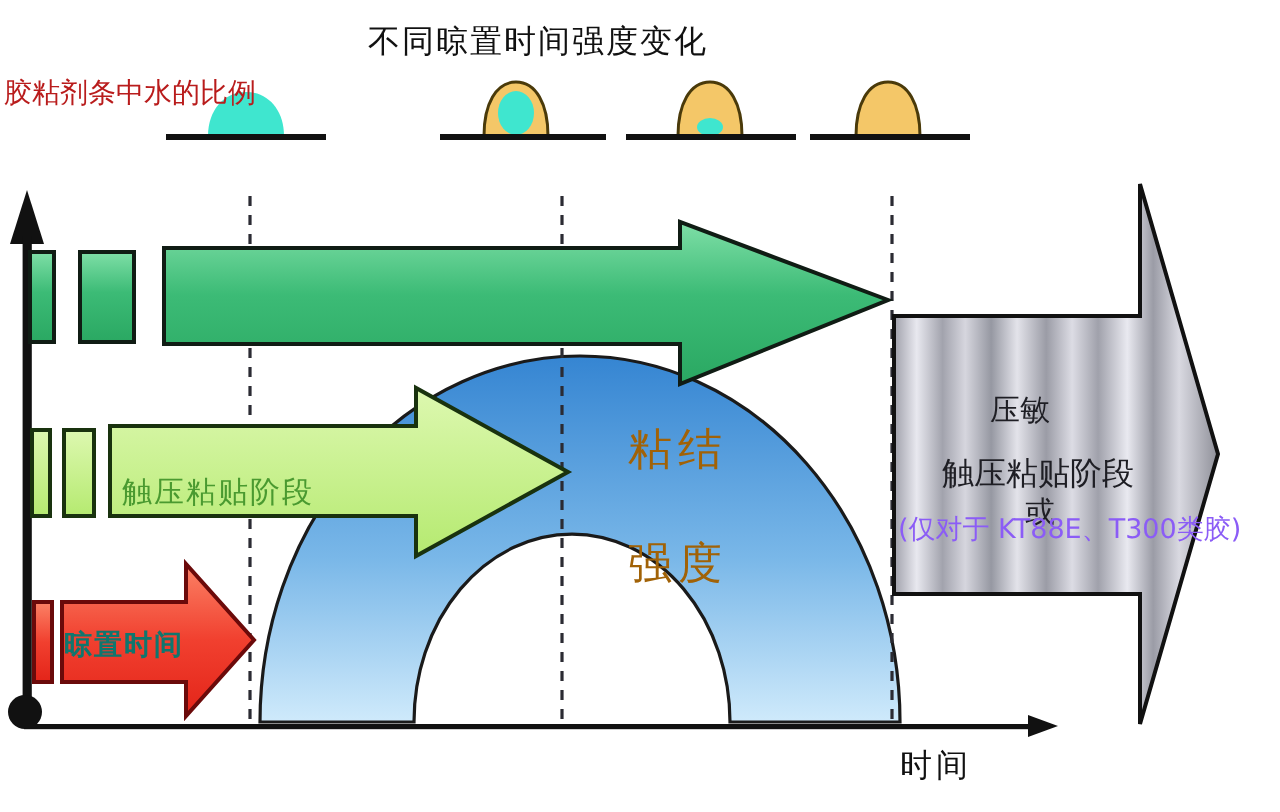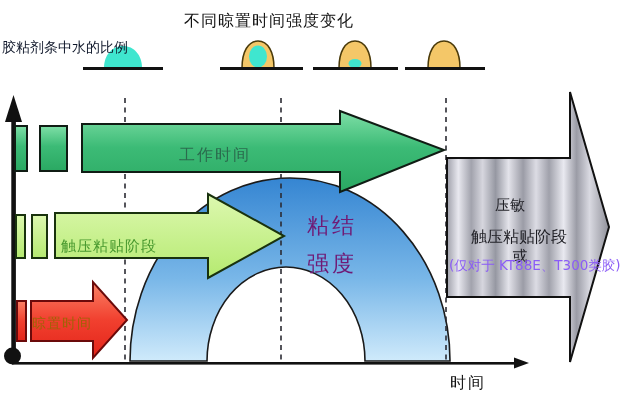--- a/index.html
+++ b/index.html
@@ -2,29 +2,29 @@
 <html><head>
 <meta charset="utf-8">
 <style>
   html,body{margin:0;padding:0;background:#fff;}
   .stage{
     position:relative;width:640px;height:406px;background:#fff;overflow:hidden;
     font-family:"DejaVu Sans","Liberation Sans",sans-serif;
   }
   .stage svg{position:absolute;left:0;top:0;}
   .lbl{position:absolute;white-space:nowrap;line-height:1.15;}
-  .top-label{left:2px;top:39px;font-size:14px;color:#0f172a;}
+  .top-label{left:2px;top:39px;font-size:14px;color:#b91c1c;}
   .title{left:184px;top:12px;font-size:16px;color:#111;letter-spacing:1px;}
   .work-label{left:90px;top:146px;width:250px;text-align:center;
     font-size:16px;letter-spacing:2px;color:#2b6b4e;}
   .best-label{left:61px;top:238px;font-size:15px;letter-spacing:1px;color:#4a9a30;}
-  .open-label{left:32px;top:315px;font-size:14px;letter-spacing:1px;color:#a16207;}
-  .arch-label{left:300px;top:213px;width:64px;text-align:center;
-    font-size:22px;letter-spacing:3px;color:#701a75;}
-  .arch-label .l2{margin-top:13px;letter-spacing:3px;}
+  .open-label{left:32px;top:315px;font-size:14px;letter-spacing:1px;color:#0f766e;font-weight:bold;}
+  .arch-label{left:300px;top:213px;width:64px;text-align:right;
+    font-size:22px;letter-spacing:3px;color:#a16207;}
+  .arch-label .l2{margin-top:32px;letter-spacing:3px;}
   .gray-l1{left:447px;top:197px;width:126px;text-align:center;font-size:15px;color:#1e1e24;}
   .gray-l2{left:447px;top:228px;width:144px;text-align:center;font-size:16px;color:#1e1e24;}
   .gray-l3{left:447px;top:248px;width:146px;text-align:center;font-size:15px;color:#1e1e24;}
   .gray-l4{left:449px;top:258px;font-size:13.5px;color:#8b5cf6;}
   .time-label{left:450px;top:374px;font-size:16px;letter-spacing:2px;color:#111;}
 </style>
 </head>
 <body>
 
 <div class="stage">
@@ -120,21 +120,20 @@
       <rect x="17" y="301" width="9" height="40"></rect>
       <polygon points="31,301 93,301 93,282 127,320 93,358 93,341 31,341"></polygon>
     </g>
 
     <polygon points="447,158 570,158 570,92 609,227 570,362 570,297 447,297" fill="url(#grayGrad)" stroke="#111" stroke-width="2"></polygon>
   </svg>
 
   <div class="lbl top-label">胶粘剂条中水的比例</div>
   <div class="lbl title">不同晾置时间强度变化</div>
 
-  <div class="lbl work-label">工作时间</div>
   <div class="lbl best-label">触压粘贴阶段</div>
   <div class="lbl open-label">晾置时间</div>
 
   <div class="lbl arch-label">
     <div>粘结</div>
     <div class="l2">强度</div>
   </div>
 
   <div class="lbl gray-l2">触压粘贴阶段</div>
   <div class="lbl gray-l1">压敏</div>

